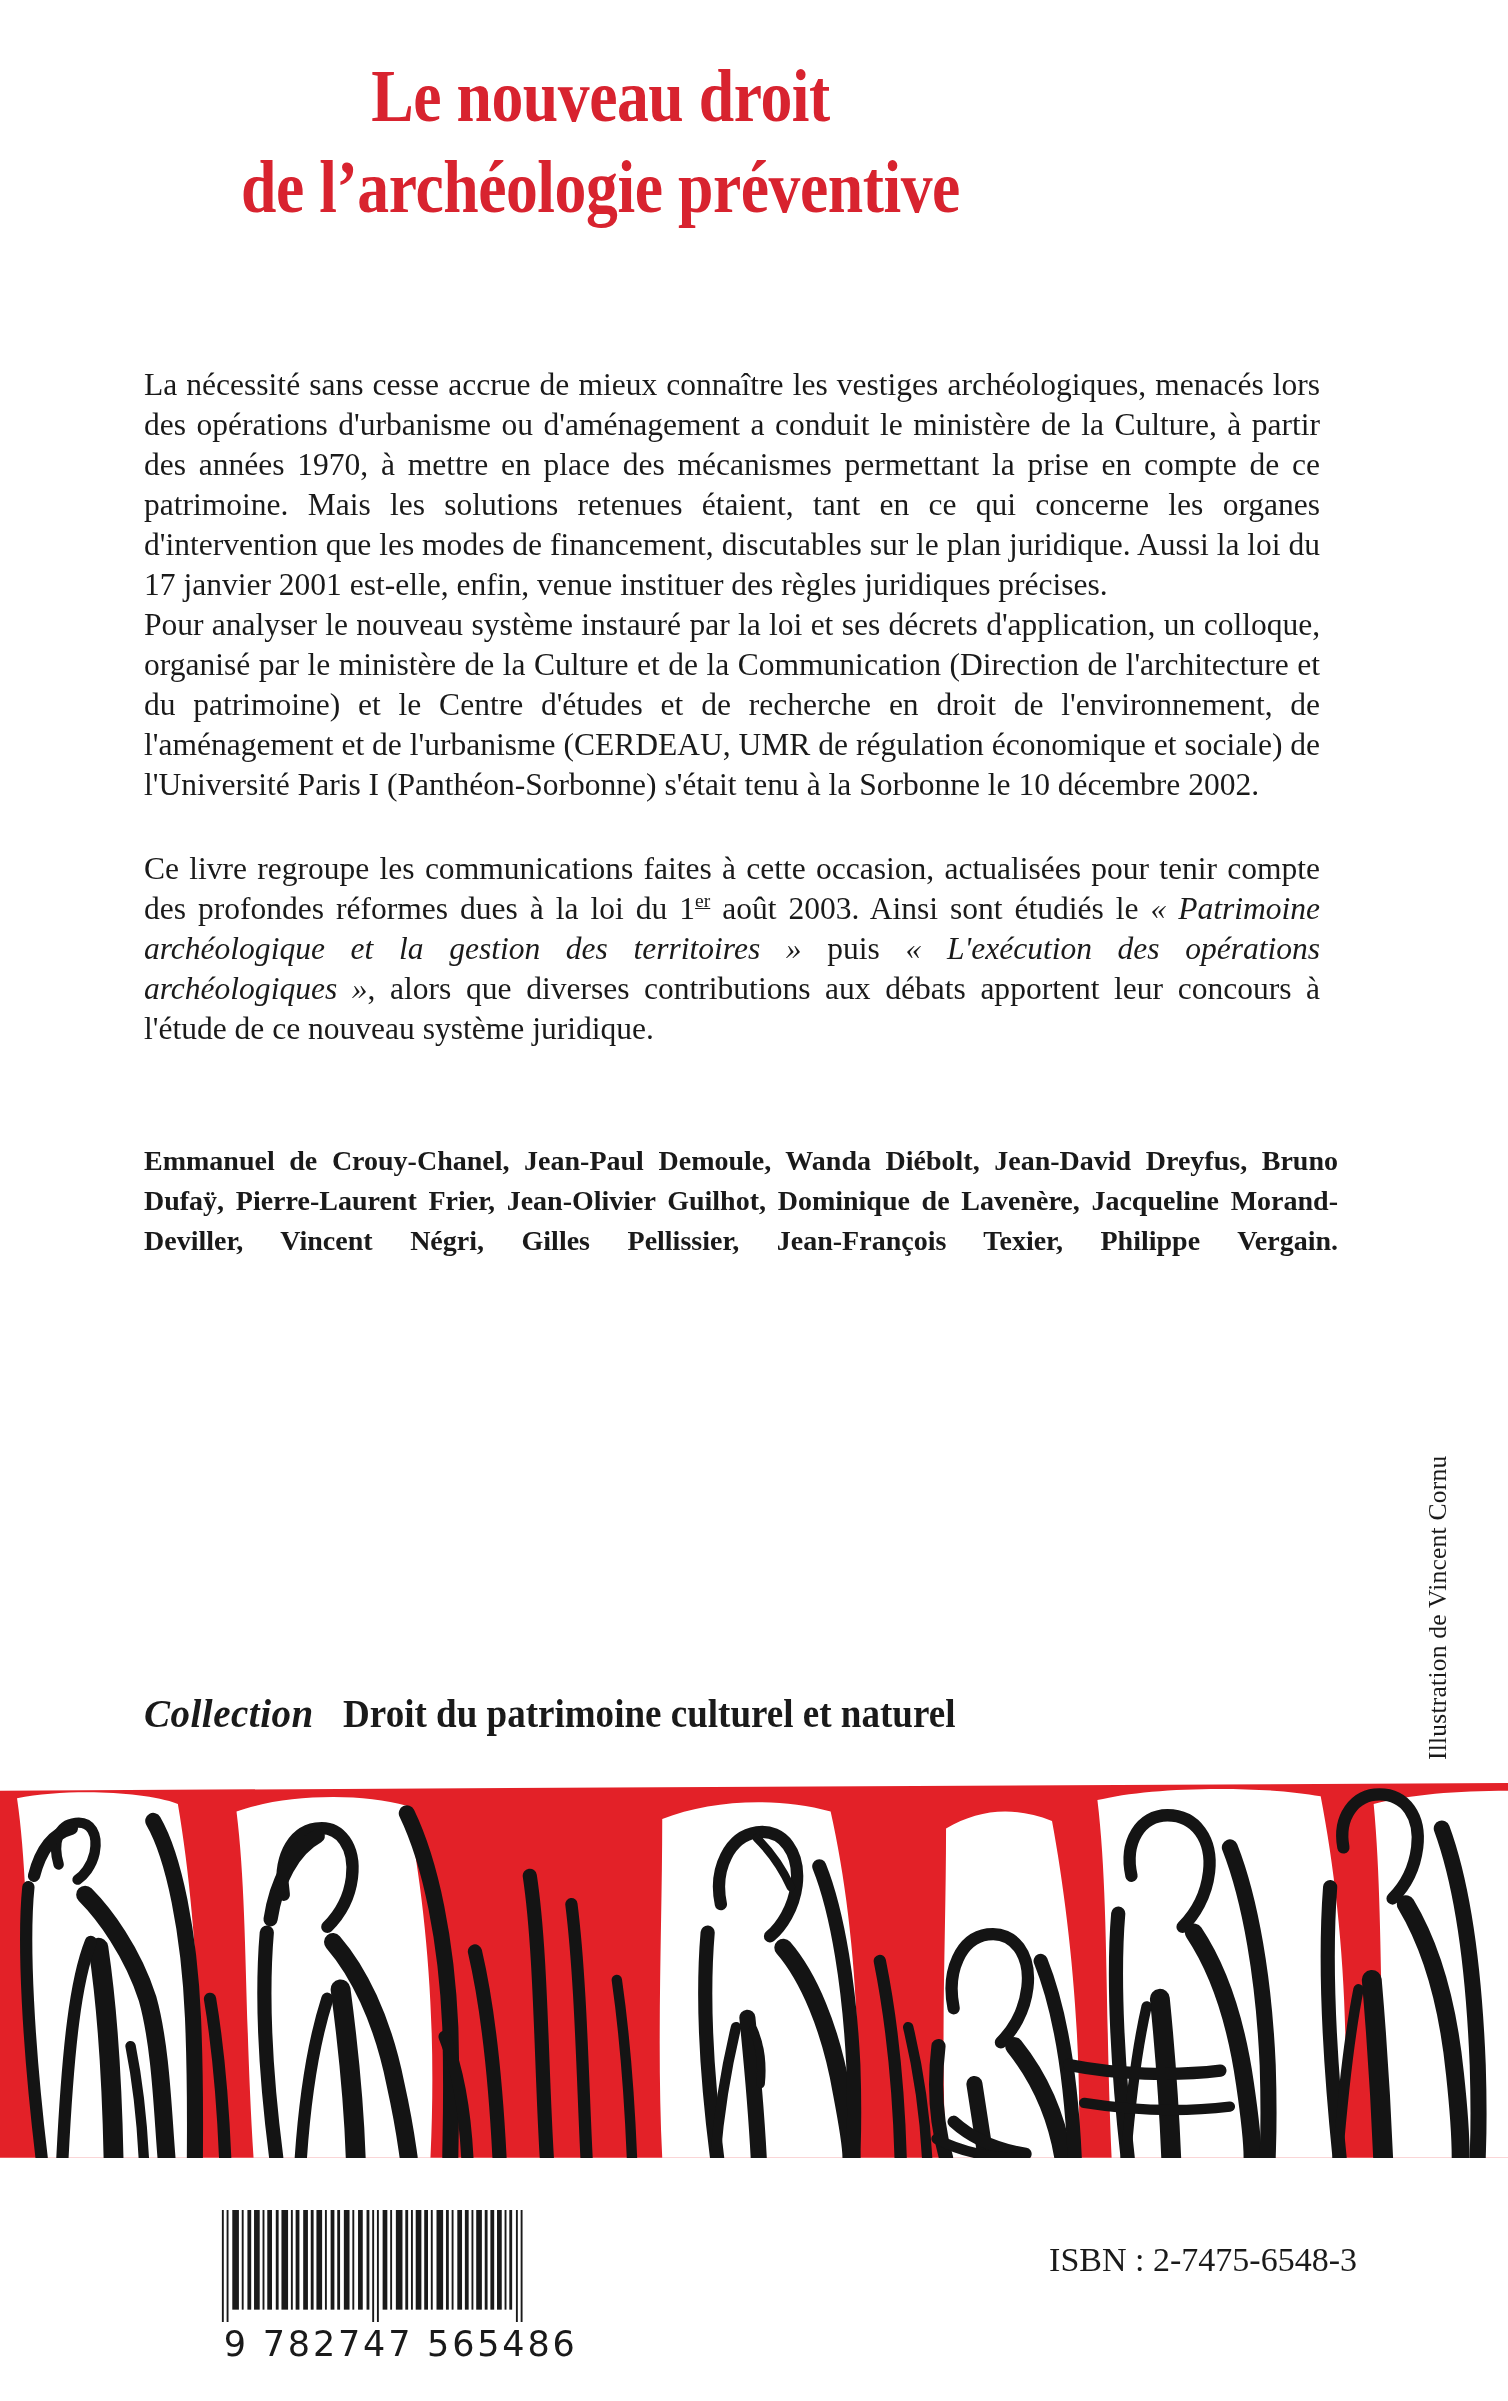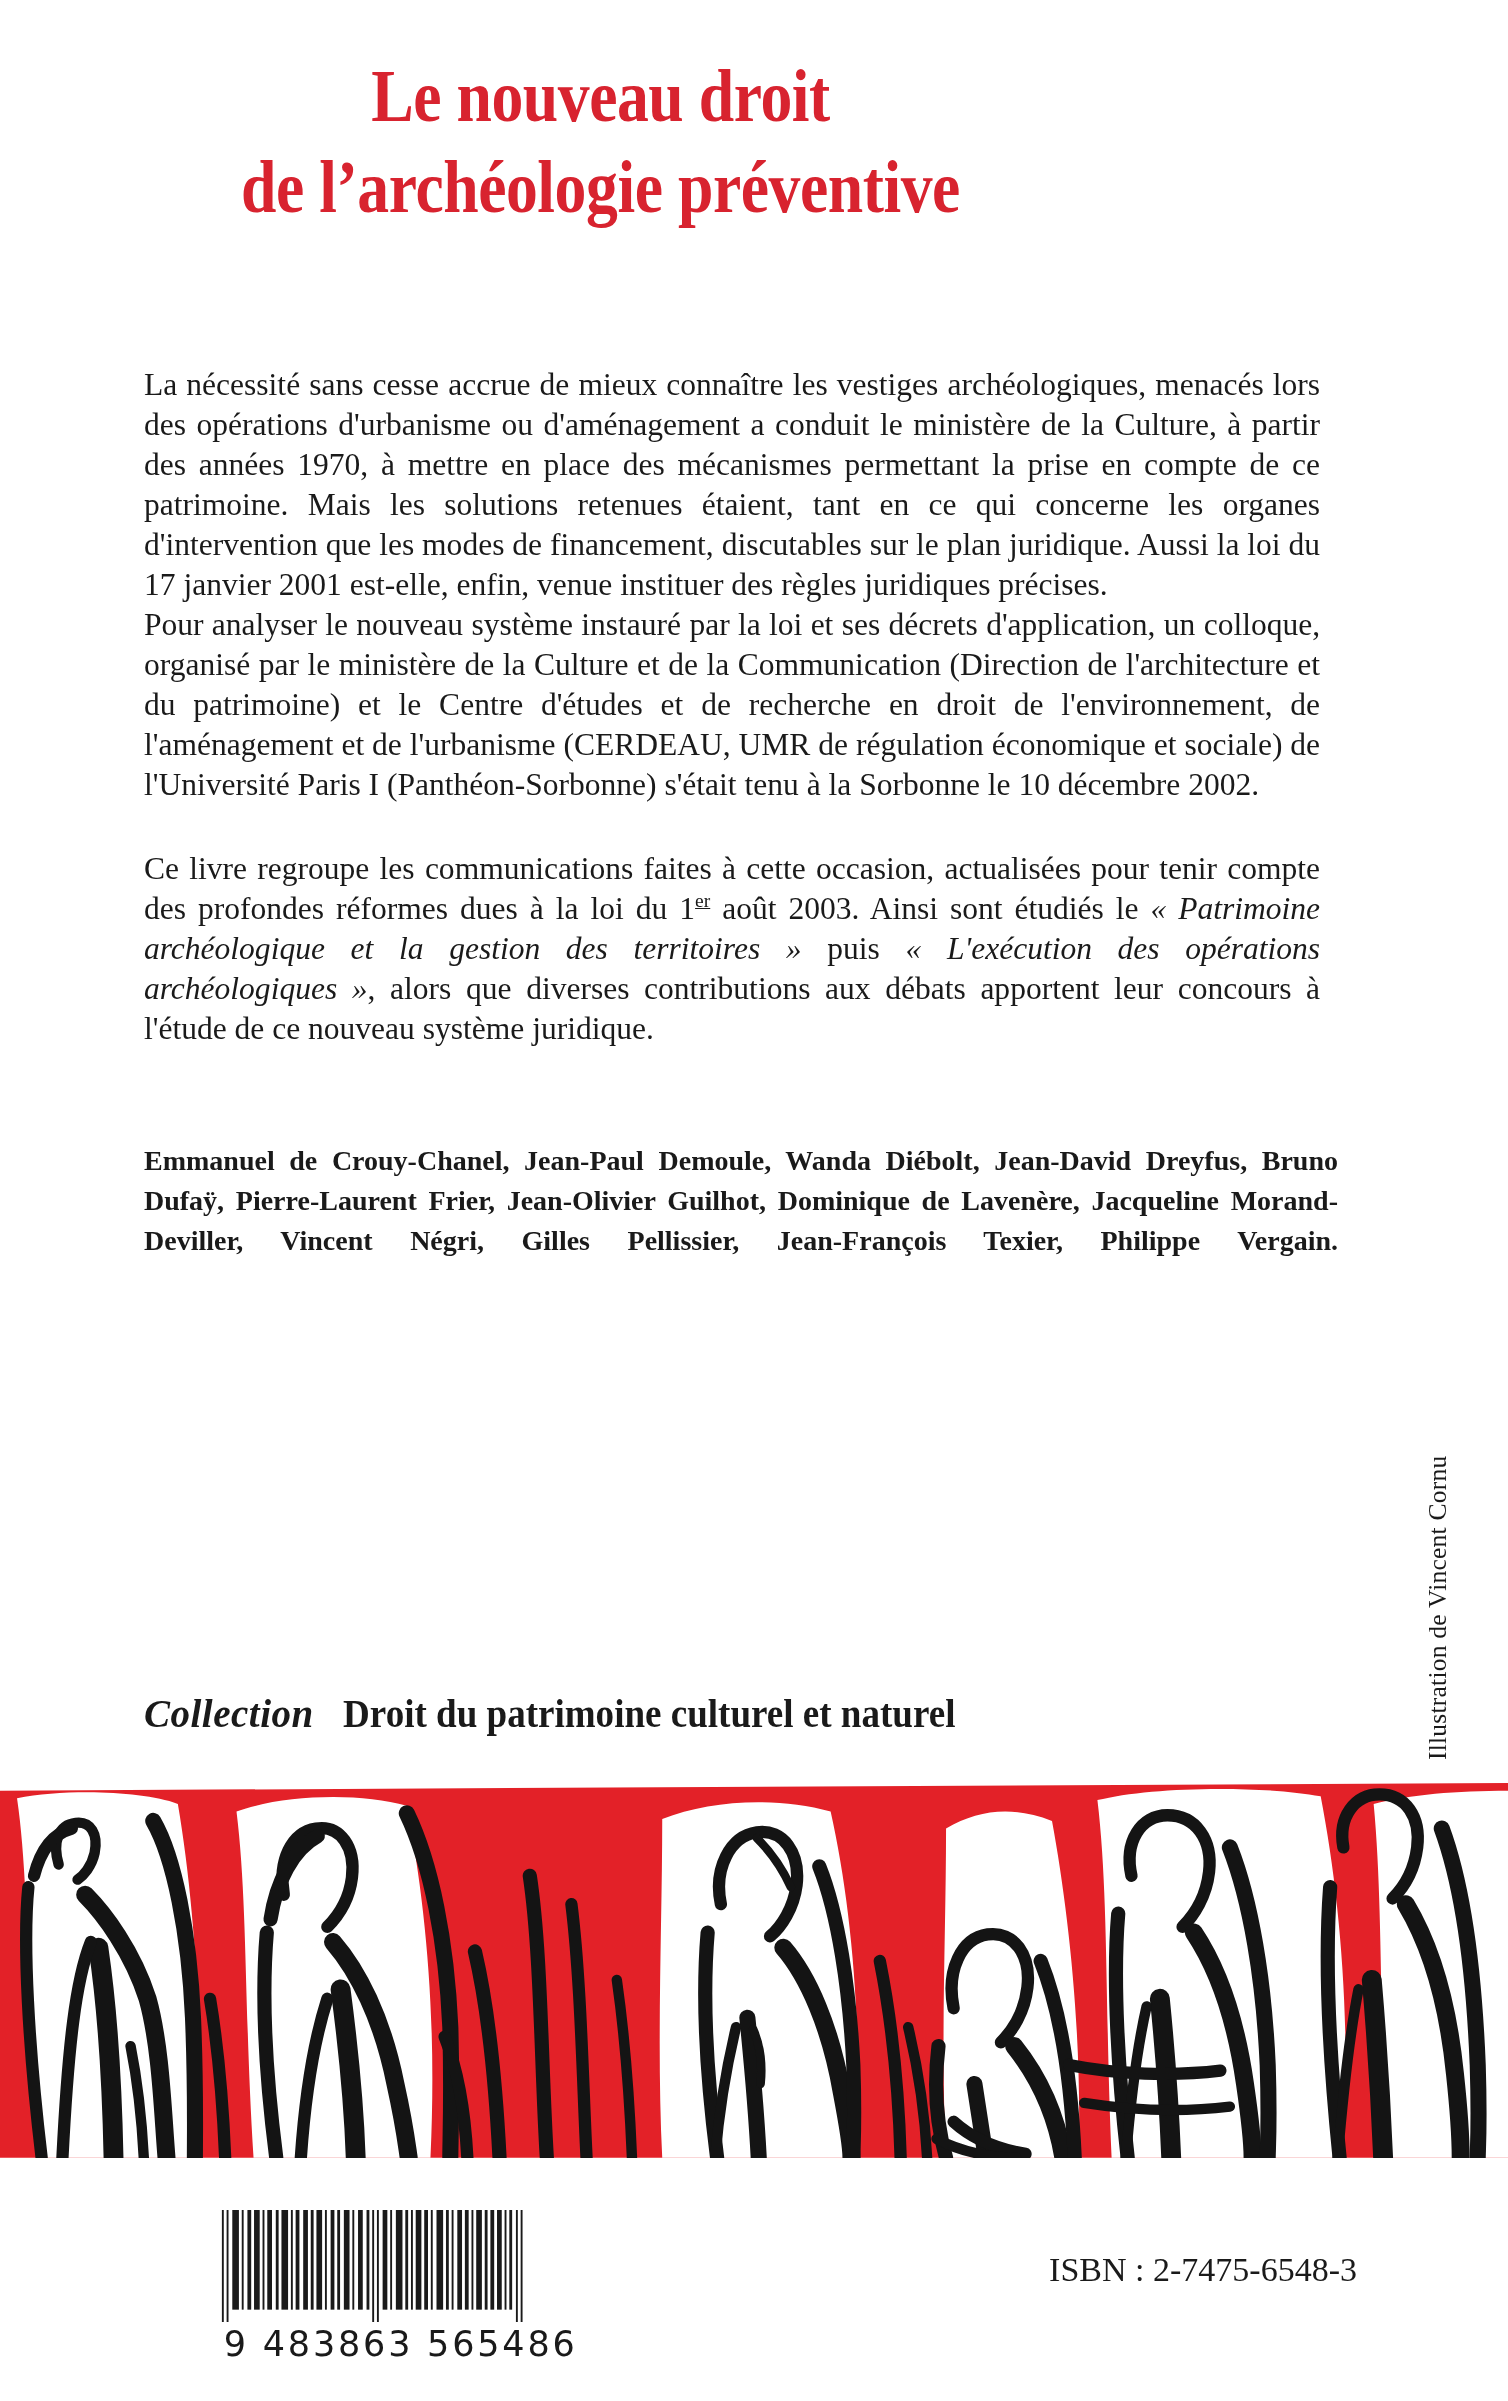--- a/index.html
+++ b/index.html
@@ -161,21 +161,21 @@
     font-family: "DejaVu Sans", sans-serif;
     font-size: 35px;
     letter-spacing: 2.8px;
     margin-top: 1.9px;
     padding-left: 3.8px;
     white-space: nowrap;
   }
   #isbn-block {
     position: absolute;
     right: 151px;
-    top: 88px;
+    top: 78px;
     text-align: right;
   }
   #isbn-text {
     font-size: 34px;
     line-height: 47px;
     white-space: nowrap;
   }
   #price-text {
     font-size: 38px;
     line-height: 51px;
@@ -343,21 +343,21 @@
         <rect x="271" y="0" width="6" height="105"></rect>
         <rect x="280" y="0" width="3" height="105"></rect>
         <rect x="286" y="0" width="4" height="105"></rect>
         <rect x="293" y="0" width="5" height="105"></rect>
         <rect x="301" y="0" width="2" height="105"></rect>
         <rect x="306" y="0" width="3" height="105"></rect>
         <rect x="313" y="0" width="2" height="118"></rect>
         <rect x="318" y="0" width="2" height="118"></rect>
       </g>
     </svg>
-    <div id="barcode-digits">9  483863  565486</div>
+    <div id="barcode-digits">9  782747  565486</div>
   </div>
 
   <div id="isbn-block">
     <div id="isbn-text">ISBN : 2-7475-6548-3</div>
   </div>
 
 </div>
 
 
 </body></html>

